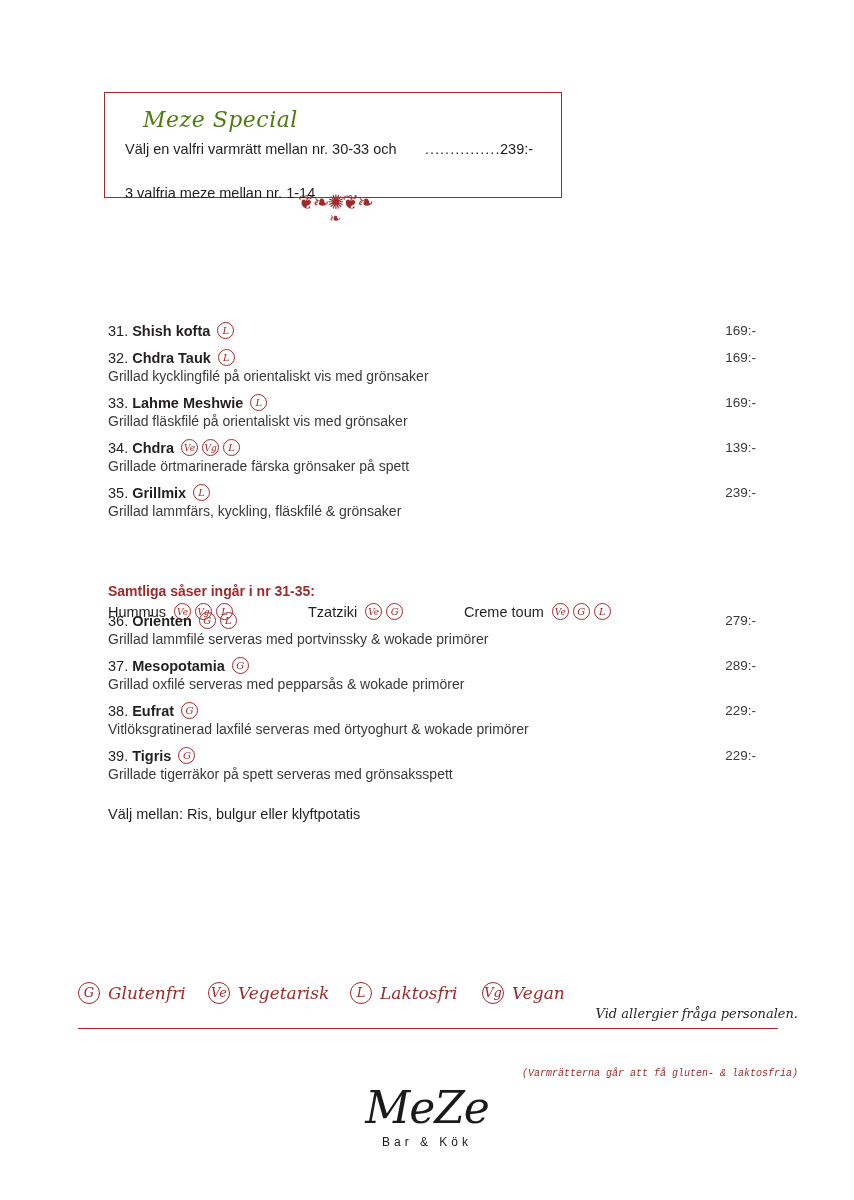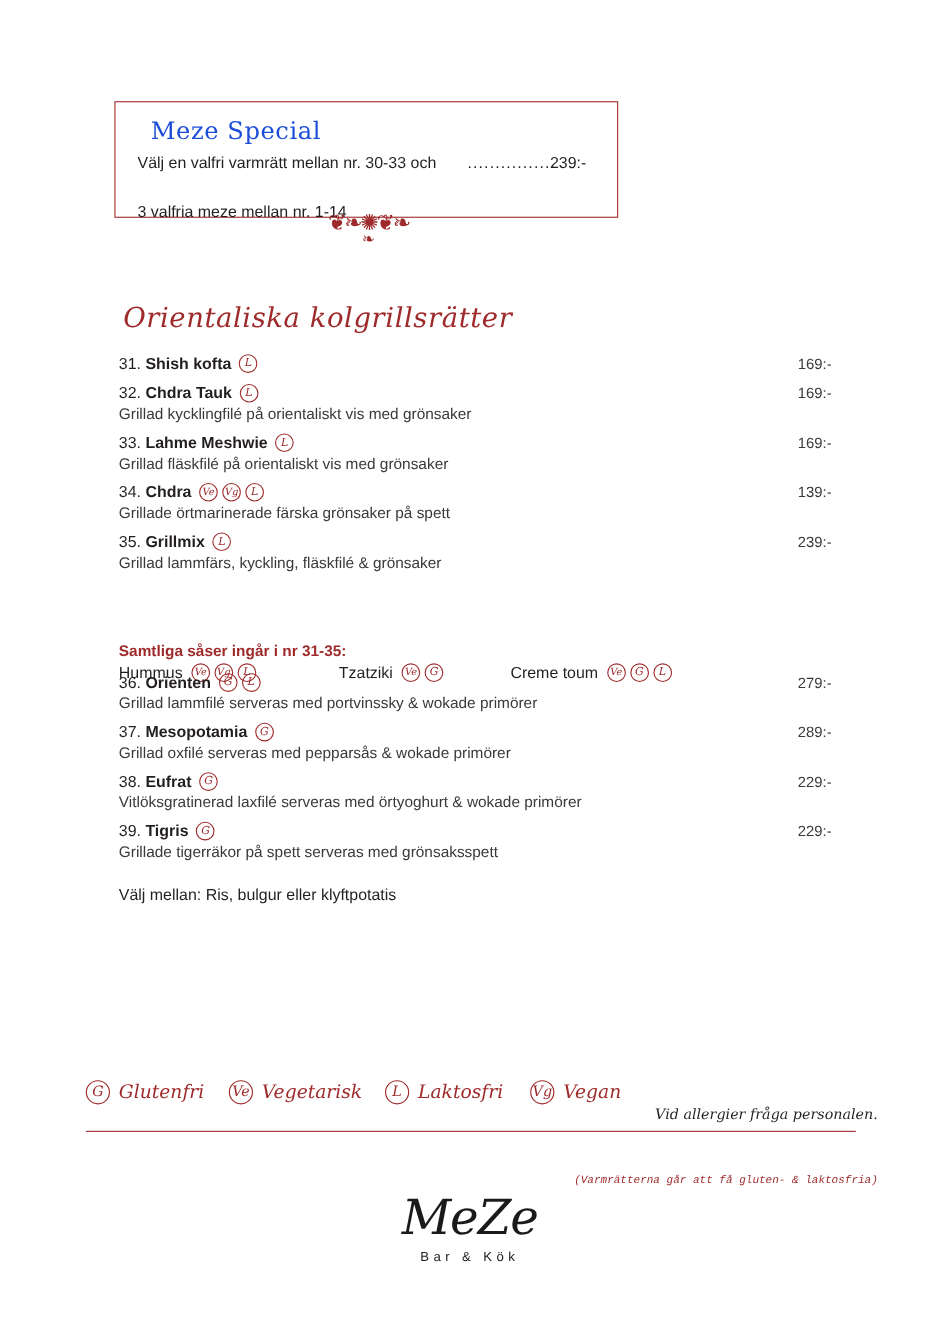--- a/index.html
+++ b/index.html
@@ -28,25 +28,26 @@
     position: absolute;
     left: 104px;
     top: 92px;
     width: 458px;
     height: 106px;
     border: 1px solid #9e2a2b;
     box-sizing: border-box;
   }
   .special-title {
     position: absolute;
-    left: 32px;
+    left: 38px;
     top: 14px;
     font-family: "DejaVu Serif", serif;
+    font-style: italic;
     font-size: 22px;
-    color: #1d4ed8;
+    color: #4d7c0f;
     letter-spacing: 0.5px;
   }
   .special-line1 {
     position: absolute;
     left: 20px;
     top: 48px;
     font-size: 14.5px;
     color: #231f20;
     white-space: nowrap;
   }
@@ -300,21 +301,20 @@
     <div class="special-dots">................</div>
     <div class="special-price">239:-</div>
     <div class="special-line2">3 valfria meze mellan nr. 1-14</div>
   </div>
 
   <div class="ornament">
     <div class="orn-row1">❦❧✺❦❧</div>
     <div class="orn-row2">❧</div>
   </div>
 
-  <div class="section-title">Orientaliska kolgrillsrätter</div>
 
   <div class="menu">
 
     <div class="item">
       <div class="item-head">
         <span class="item-num">31.</span>
         <span class="item-name">Shish kofta</span>
         <span class="badges">
           <span class="badge">L</span>
         </span>

